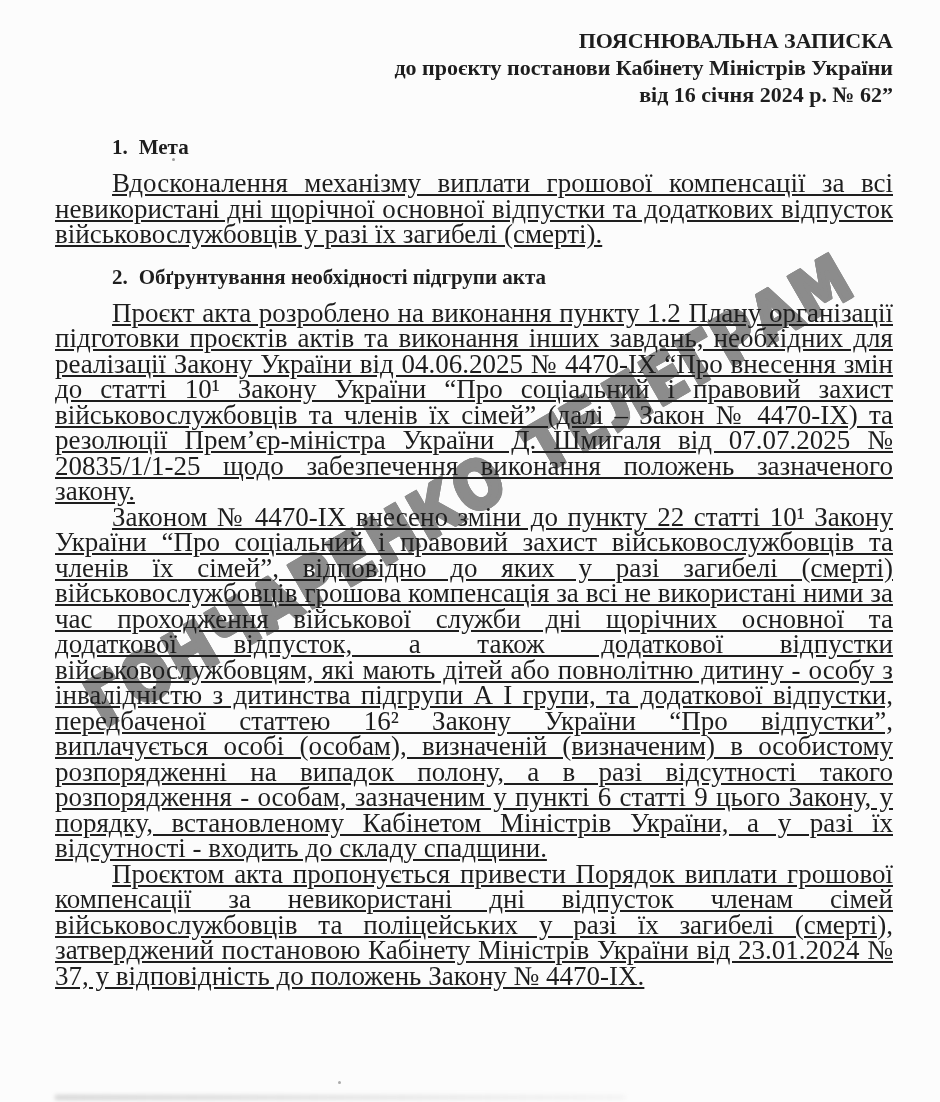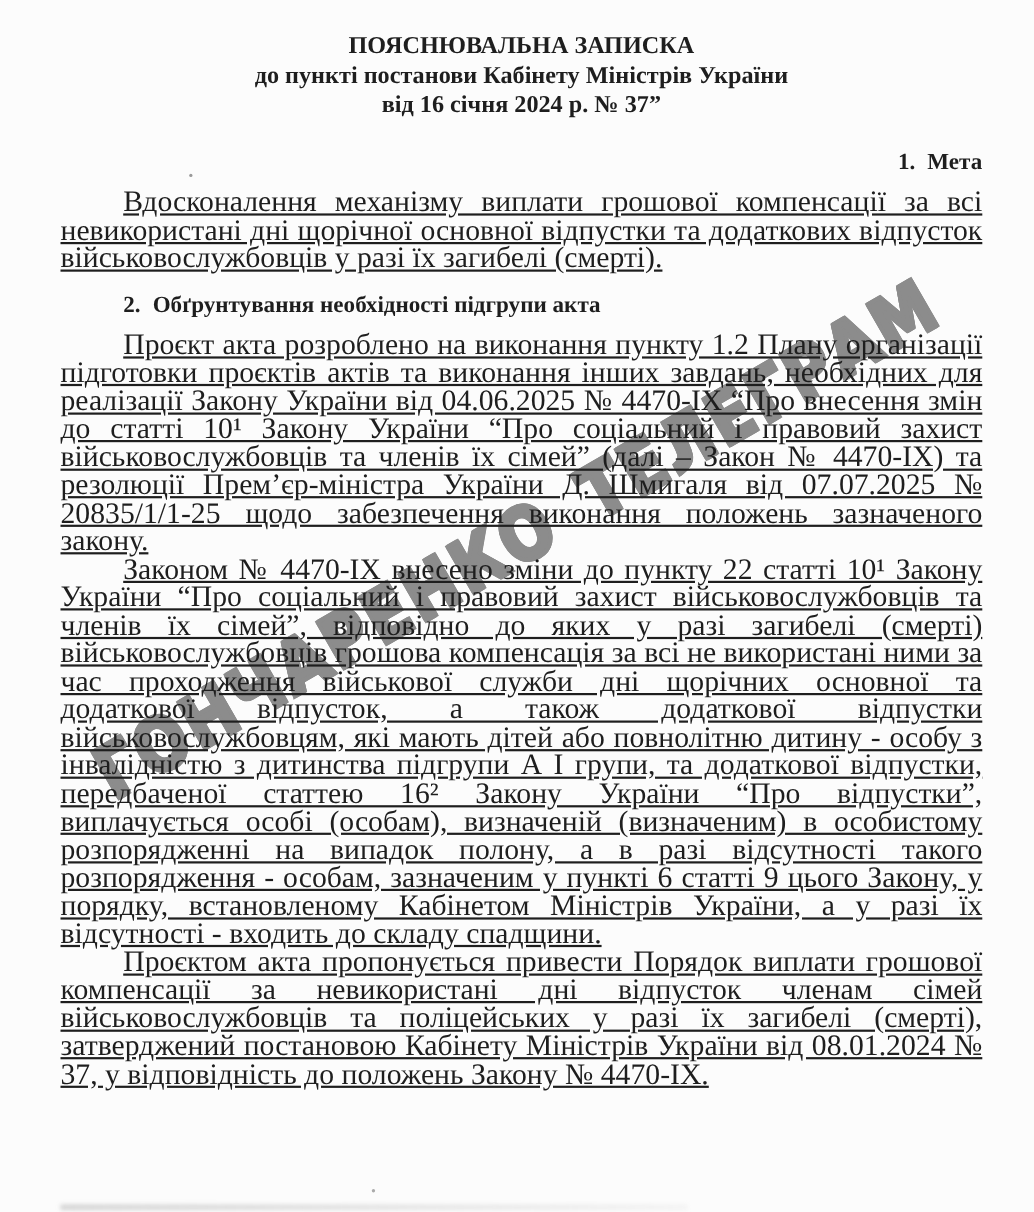--- a/index.html
+++ b/index.html
@@ -46,38 +46,37 @@
       1.5px 1.5px 0 #8c8c8c, -1.5px 1.5px 0 #8c8c8c,
       1.5px -1.5px 0 #8c8c8c, -1.5px -1.5px 0 #8c8c8c;
   }
   .content {
     position: relative;
     z-index: 2;
     padding: 0 47px 0 55px;
   }
   .title-block {
     padding-top: 27px;
-    text-align: center;
+    text-align: right;
     font-weight: bold;
     font-size: 22px;
     line-height: 27px;
   }
   .section-heading {
     margin: 16px 0 0 0;
     padding-left: 57px;
     font-weight: bold;
     font-size: 21px;
     line-height: 26px;
   }
   .section-heading .num {
     margin-right: 11px;
   }
   .first-heading {
     margin-top: 26px;
-    text-align: right;
   }
   .para {
     margin: 11px 0 0 0;
     text-indent: 57px;
     text-align: justify;
     font-size: 27px;
     line-height: 25.5px;
     text-decoration: underline;
   }
   .para.cont {
@@ -115,41 +114,41 @@
 <div class="page">
 
   <div class="watermark">
     <span class="watermark-inner">ГОНЧАРЕНКО ТЕЛЕГРАМ</span>
   </div>
 
   <div class="content">
 
     <div class="title-block">
       <div>ПОЯСНЮВАЛЬНА ЗАПИСКА</div>
-      <div>до пункті постанови Кабінету Міністрів України</div>
-      <div>від 16 січня 2024 р. № 37”</div>
+      <div>до проєкту постанови Кабінету Міністрів України</div>
+      <div>від 16 січня 2024 р. № 62”</div>
     </div>
 
     <div class="section">
       <div class="section-heading first-heading">
         <span class="num">1.</span><span>Мета</span>
       </div>
       <p class="para">Вдосконалення механізму виплати грошової компенсації за всі невикористані дні щорічної основної відпустки та додаткових відпусток військовослужбовців у разі їх загибелі (смерті).</p>
     </div>
 
     <div class="section">
       <div class="section-heading">
         <span class="num">2.</span><span>Обґрунтування необхідності підгрупи акта</span>
       </div>
       <p class="para">Проєкт акта розроблено на виконання пункту 1.2 Плану організації підготовки проєктів актів та виконання інших завдань, необхідних для реалізації Закону України від 04.06.2025 № 4470-IX “Про внесення змін до статті 10¹ Закону України “Про соціальний і правовий захист військовослужбовців та членів їх сімей” (далі – Закон № 4470-IX) та резолюції Прем’єр-міністра України Д. Шмигаля від 07.07.2025 № 20835/1/1-25 щодо забезпечення виконання положень зазначеного закону.</p>
     </div>
 
     <div class="section">
       <p class="para cont">Законом № 4470-IX внесено зміни до пункту 22 статті 10¹ Закону України “Про соціальний і правовий захист військовослужбовців та членів їх сімей”, відповідно до яких у разі загибелі (смерті) військовослужбовців грошова компенсація за всі не використані ними за час проходження військової служби дні щорічних основної та додаткової відпусток, а також додаткової відпустки військовослужбовцям, які мають дітей або повнолітню дитину - особу з інвалідністю з дитинства підгрупи А I групи, та додаткової відпустки, передбаченої статтею 16² Закону України “Про відпустки”, виплачується особі (особам), визначеній (визначеним) в особистому розпорядженні на випадок полону, а в разі відсутності такого розпорядження - особам, зазначеним у пункті 6 статті 9 цього Закону, у порядку, встановленому Кабінетом Міністрів України, а у разі їх відсутності - входить до складу спадщини.</p>
-      <p class="para cont">Проєктом акта пропонується привести Порядок виплати грошової компенсації за невикористані дні відпусток членам сімей військовослужбовців та поліцейських у разі їх загибелі (смерті), затверджений постановою Кабінету Міністрів України від 08.01.2024 № 37, у відповідність до положень Закону № 4470-IX.</p>
+      <p class="para cont">Проєктом акта пропонується привести Порядок виплати грошової компенсації за невикористані дні відпусток членам сімей військовослужбовців та поліцейських у разі їх загибелі (смерті), затверджений постановою Кабінету Міністрів України від 23.01.2024 № 37, у відповідність до положень Закону № 4470-IX.</p>
     </div>
 
   </div>
 
   <div class="artifact-dot-1"></div>
   <div class="artifact-dot-2"></div>
   <div class="bottom-smudge"></div>
 
 </div>
 

